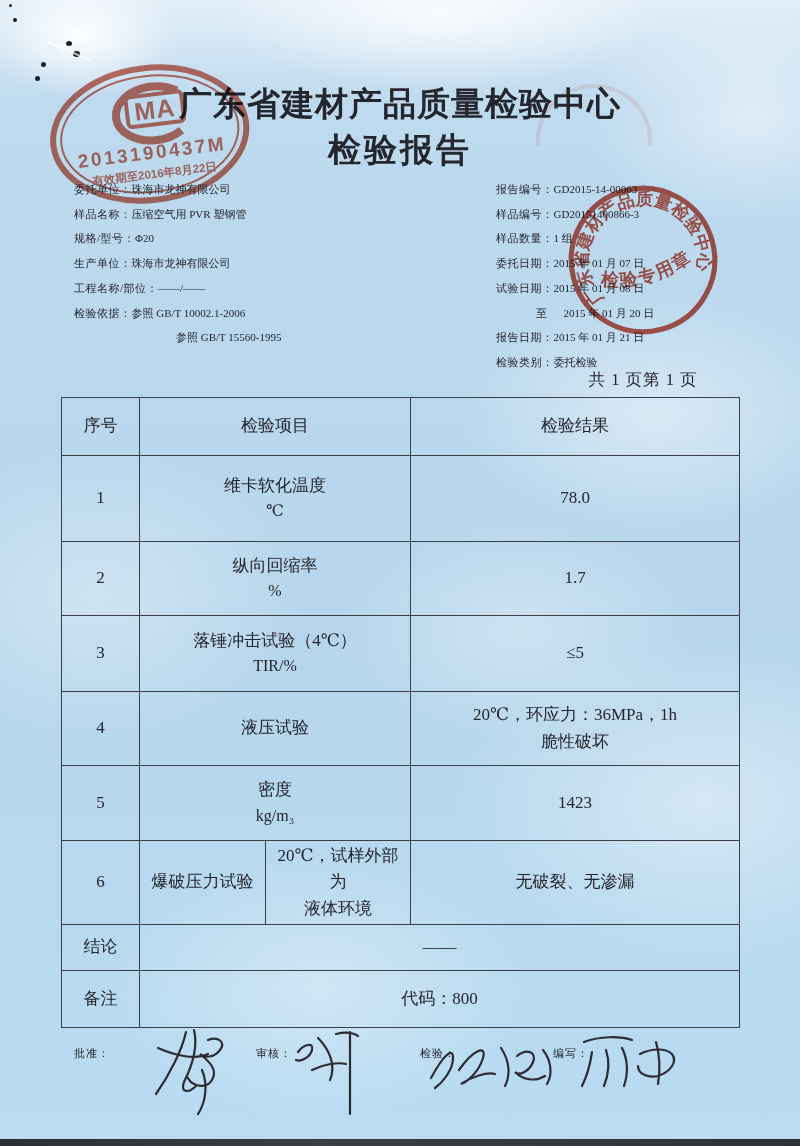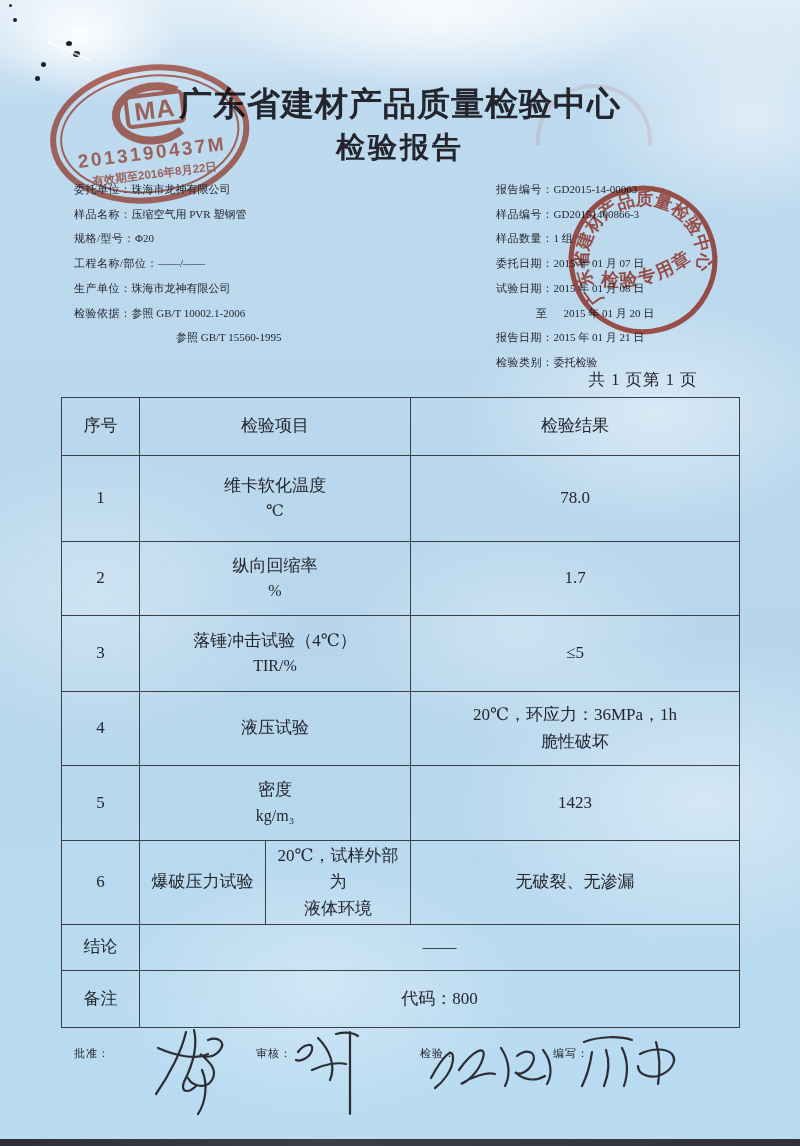--- a/index.html
+++ b/index.html
@@ -20,21 +20,21 @@
       linear-gradient(180deg,#e2eef8 0%,#bedaef 9%,#b7d6ec 55%,#b9dcf2 100%);
   }
 
   .speck { position:absolute; background:#1d1f24; border-radius:50%; }
   .scratch { position:absolute; width:46px; height:2px; background:rgba(255,255,255,.75);
              transform:rotate(24deg); border-radius:2px; }
 
   .org-title { position:absolute; top:82px; left:0; width:100%; text-align:center;
     font-size:33px; font-weight:bold; letter-spacing:1px; }
   .report-title { position:absolute; top:128px; left:0; width:100%; text-align:center;
-    font-size:29px; font-weight:bold; letter-spacing:3px; }
+    font-size:33px; font-weight:bold; letter-spacing:3px; }
 
   .info-block { position:absolute; font-size:11px; line-height:24.7px; white-space:nowrap; }
   .info-left  { left:74px;  top:177px; }
   .info-right { left:496px; top:177px; }
   .info-line .lbl { letter-spacing:.5px; }
   .indent-ref { margin-left:102px; }
   .indent-to  { margin-left:40px; }
   .indent-to .lbl { margin-right:16px; }
 
   .page-count { position:absolute; top:369px; left:548px; width:190px; text-align:center;
@@ -86,22 +86,22 @@
       <text x="112" y="57" font-size="25" font-weight="bold" letter-spacing="1">MA</text>
       <text x="104" y="97" font-size="19" font-weight="bold" letter-spacing="2.5">2013190437M</text>
       <text x="104" y="116" font-size="11.5" font-weight="bold">有效期至2016年8月22日</text>
     </g>
   </svg>
 
   <div class="info-block info-left">
     <div class="info-line"><span class="lbl">委托单位：</span><span>珠海市龙神有限公司</span></div>
     <div class="info-line"><span class="lbl">样品名称：</span><span>压缩空气用 PVR 塑钢管</span></div>
     <div class="info-line"><span class="lbl">规格/型号：</span><span>Φ20</span></div>
+    <div class="info-line"><span class="lbl">生产单位：</span><span>珠海市龙神有限公司</span></div>
     <div class="info-line"><span class="lbl">工程名称/部位：</span><span>——/——</span></div>
-    <div class="info-line"><span class="lbl">生产单位：</span><span>珠海市龙神有限公司</span></div>
     <div class="info-line"><span class="lbl">检验依据：</span><span>参照 GB/T 10002.1-2006</span></div>
     <div class="info-line indent-ref"><span>参照 GB/T 15560-1995</span></div>
   </div>
 
   <div class="info-block info-right">
     <div class="info-line"><span class="lbl">报告编号：</span><span>GD2015-14-00063</span></div>
     <div class="info-line"><span class="lbl">样品编号：</span><span>GD20151400866-3</span></div>
     <div class="info-line"><span class="lbl">样品数量：</span><span>1 组</span></div>
     <div class="info-line"><span class="lbl">委托日期：</span><span>2015 年 01 月 07 日</span></div>
     <div class="info-line"><span class="lbl">试验日期：</span><span>2015 年 01 月 08 日</span></div>

